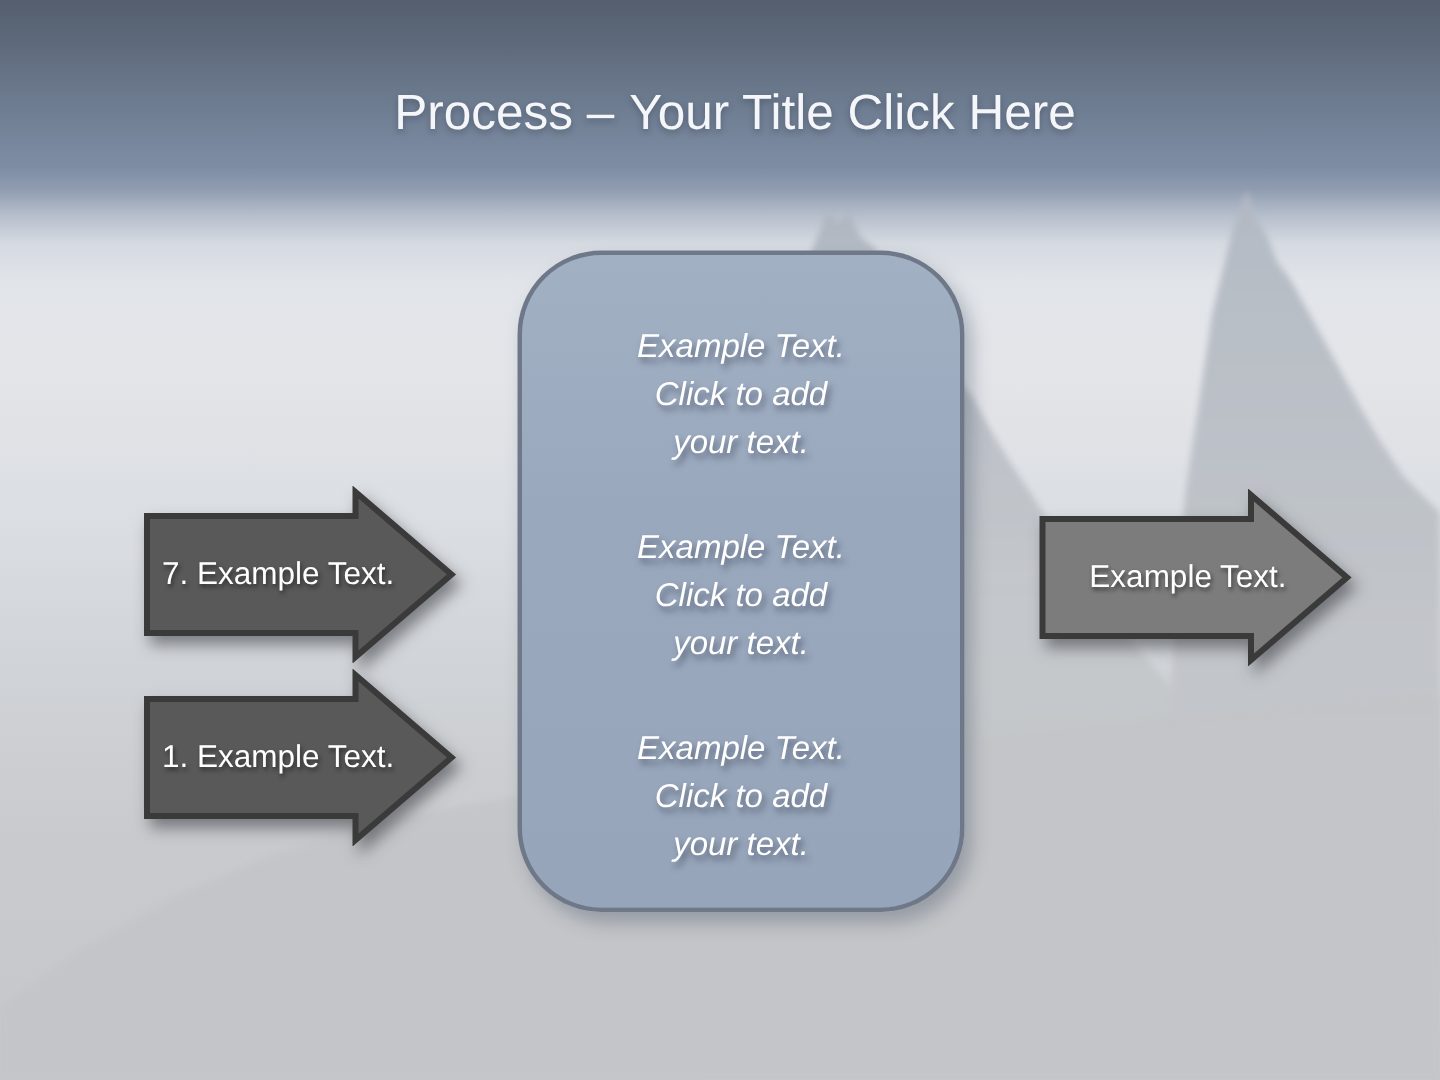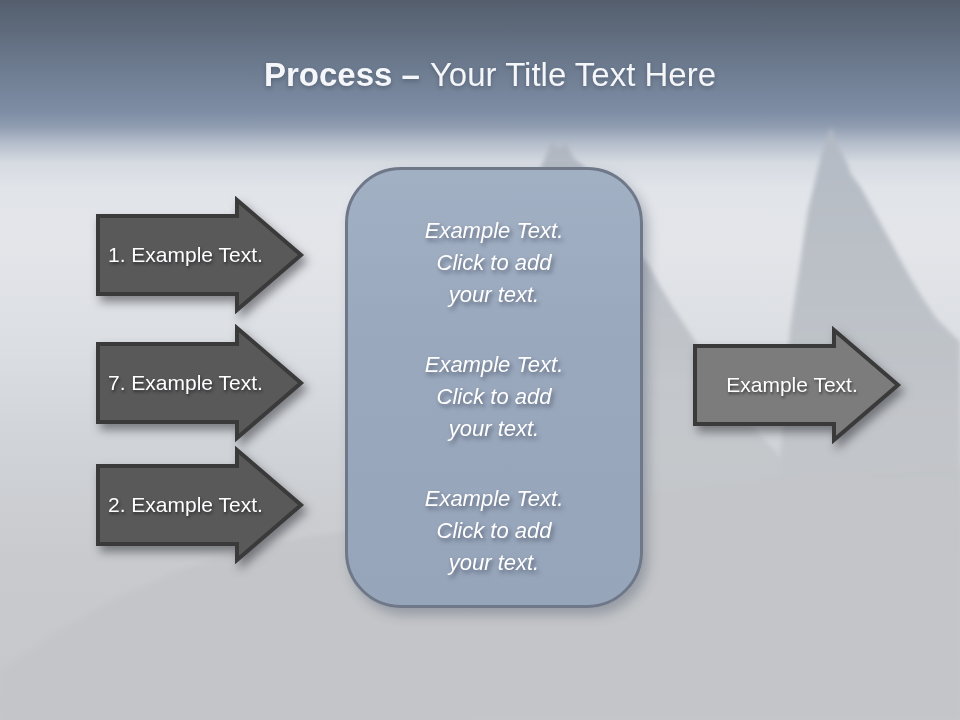--- a/index.html
+++ b/index.html
@@ -10,21 +10,21 @@
       #545e6d 0%, #5e6a7b 4%, #6f7d92 10%, #7e8da4 15.5%, #8f9cb0 17.5%,
       #b6bfcc 20%, #d5dae1 22.5%, #e1e4e9 26%, #e3e5e9 34%, #dbdee2 48%,
       #d0d3d7 62%, #c8cacd 78%, #c5c7ca 100%);
   }
   .bg-svg{position:absolute;inset:0;}
   .title{
     position:absolute;top:52px;left:0;right:0;height:46px;line-height:46px;
     text-align:center;color:#f4f6f9;font-size:33px;
     text-shadow:0 2px 4px rgba(30,40,55,.35);
   }
-  .title .bold{font-weight:bold;margin-left:20px;}
+  .title .bold{font-weight:normal;margin-left:20px;}
   .title .rest{font-weight:normal;margin-left:10px;}
   .arrow{position:absolute;width:210px;height:118px;}
   .arrow svg{position:absolute;inset:0;filter:drop-shadow(4px 6px 5px rgba(35,38,44,.5));}
   .arrow .lbl{
     position:absolute;inset:0;display:flex;align-items:center;
     color:#ffffff;font-size:21px;
     text-shadow:1px 2px 3px rgba(20,22,26,.65);
   }
   .arrow.left .lbl{justify-content:flex-start;padding-left:13px;}
   .arrow.right .lbl{justify-content:center;padding-right:10px;}
@@ -62,42 +62,36 @@
       <filter id="soft" x="-5%" y="-5%" width="110%" height="110%">
         <feGaussianBlur stdDeviation="2"></feGaussianBlur>
       </filter>
     </defs>
     <polygon filter="url(#soft)" opacity="0.9" fill="url(#mg1)" points="470,720 470,420 500,300 520,230 540,170 552,140 558,148 566,142 574,158 584,166 592,182 604,196 612,214 624,228 634,248 648,264 660,286 672,306 688,330 706,358 728,392 756,430 792,470 840,510 900,540 960,560 960,720"></polygon>
     <polygon filter="url(#soft)" opacity="0.95" fill="url(#mg2)" points="760,720 790,330 808,210 822,152 831,127 838,146 845,158 851,174 860,186 870,204 881,224 893,246 906,270 920,294 936,318 960,342 960,720"></polygon>
     <polygon filter="url(#soft)" opacity="0.8" fill="#c3c5c8" points="0,672 55,632 120,596 180,570 240,551 310,537 390,524 470,513 560,502 660,491 780,479 900,468 960,464 960,720 0,720"></polygon>
   </svg>
 
   <div class="title">
-    <span class="bold">Process –</span><span class="rest">Your Title Text Here</span>
+    <span class="bold">Process –</span><span class="rest">Your Title Click Here</span>
   </div>
 
-  <div class="arrow left" style="left:95px;top:196px;">
-    <svg width="210" height="118" viewBox="0 0 210 118">
-      <polygon points="3,20 142,20 142,4 206,59 142,114 142,98 3,98" fill="#595959" stroke="#3a3a3a" stroke-width="4" stroke-linejoin="miter"></polygon>
-    </svg>
-    <div class="lbl">1. Example Text.</div>
-  </div>
 
   <div class="arrow left" style="left:95px;top:324px;">
     <svg width="210" height="118" viewBox="0 0 210 118">
       <polygon points="3,20 142,20 142,4 206,59 142,114 142,98 3,98" fill="#595959" stroke="#3a3a3a" stroke-width="4" stroke-linejoin="miter"></polygon>
     </svg>
     <div class="lbl">7. Example Text.</div>
   </div>
 
   <div class="arrow left" style="left:95px;top:446px;">
     <svg width="210" height="118" viewBox="0 0 210 118">
       <polygon points="3,20 142,20 142,4 206,59 142,114 142,98 3,98" fill="#595959" stroke="#3a3a3a" stroke-width="4" stroke-linejoin="miter"></polygon>
     </svg>
-    <div class="lbl">2. Example Text.</div>
+    <div class="lbl">1. Example Text.</div>
   </div>
 
   <div class="panel">
     <div class="block">Example Text.
 Click  to add
 your text.</div>
     <div class="block">Example Text.
 Click  to add
 your text.</div>
     <div class="block">Example Text.

